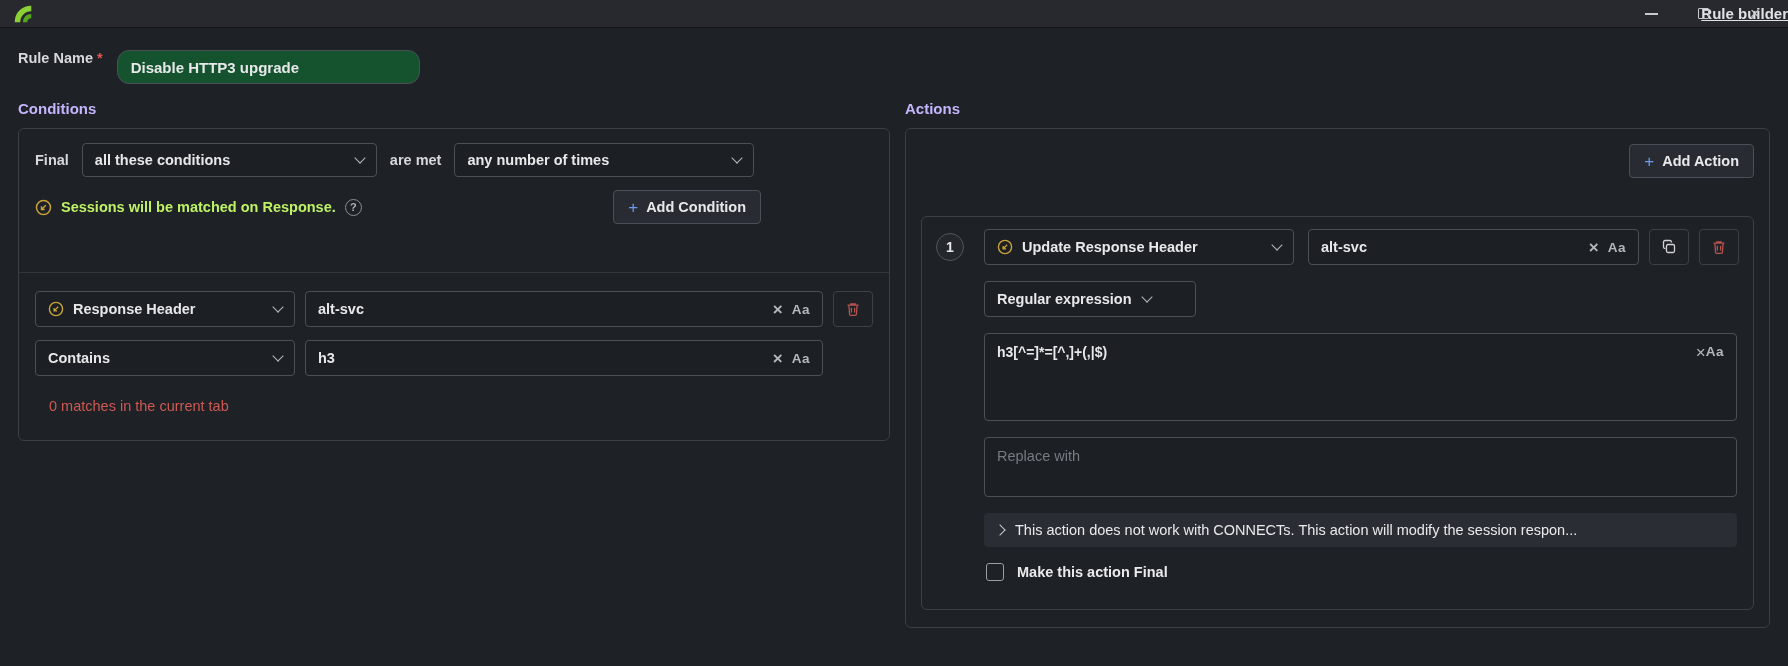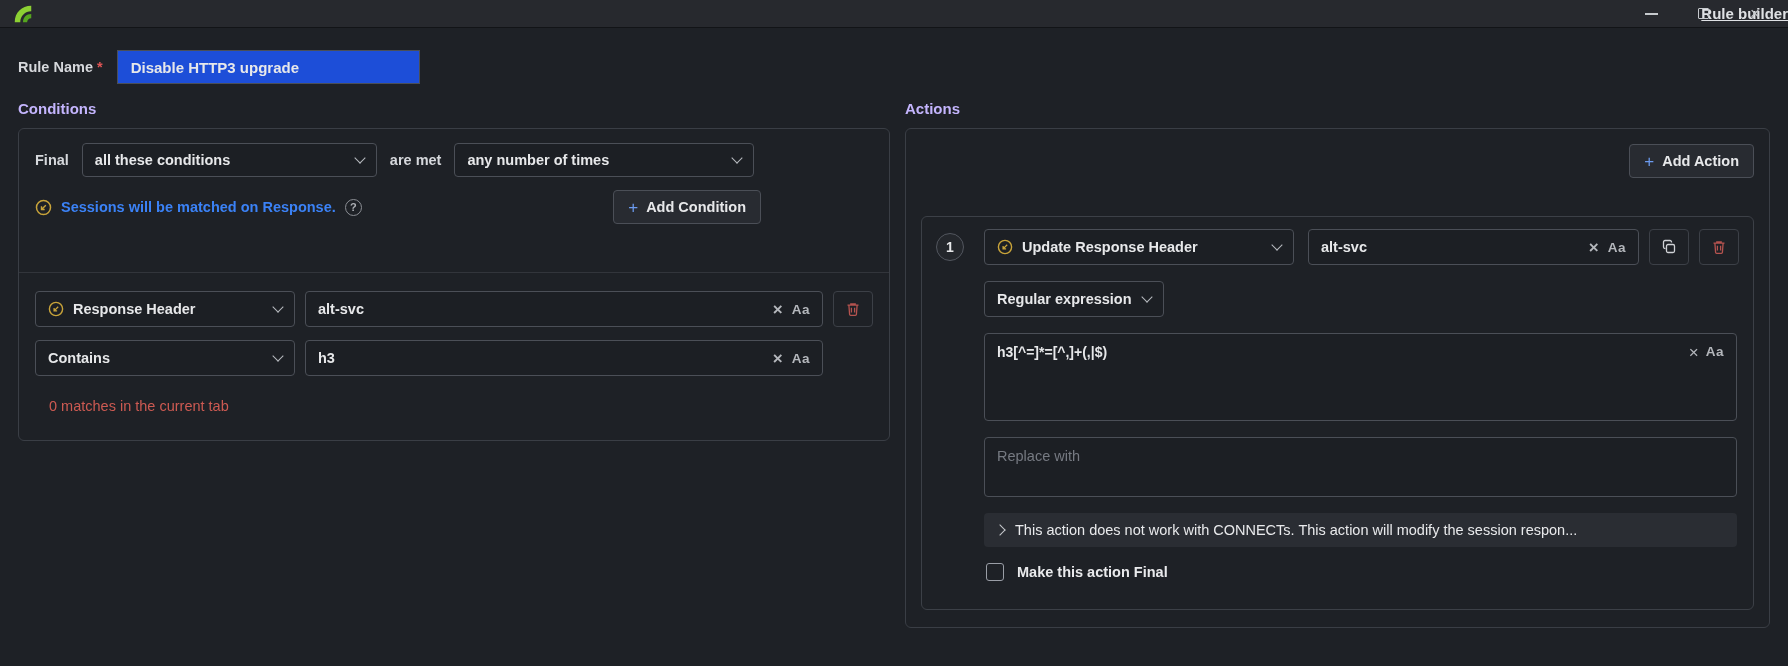--- a/index.html
+++ b/index.html
@@ -61,43 +61,43 @@
     align-items:center; justify-content:center; cursor:pointer;
   }
   .resp-icon { color:#c9a43a; display:flex; flex:none; }
   .help-circle {
     width:17px; height:17px; border:1.2px solid #8b8e94; border-radius:50%;
     color:#aeb1b6; font-size:11px; font-weight:600; display:inline-flex;
     align-items:center; justify-content:center; flex:none; cursor:pointer;
   }
 
   
-  .rulename-row { display:flex; align-items:center; gap:14px; padding:0 18px; margin-top:22px; }
+  .rulename-row { display:flex; align-items:flex-start; gap:14px; padding:0 18px; margin-top:22px; }
   .rule-input {
-    width:303px; height:34px; background:#1d4ed8; border:1px solid #4b4f57;
-    border-radius:0; color:#e7e8ea; font-size:15px; font-weight:600;
+    width:303px; height:34px; background:#14532d; border:1px solid #4b4f57;
+    border-radius:12px; color:#e7e8ea; font-size:15px; font-weight:600;
     padding:0 13px; outline:none; font-family:"Liberation Sans", sans-serif;
   }
   .req { color:#e05555; }
 
   .columns { display:flex; gap:15px; padding:0 18px; margin-top:16px; }
   .col-left { width:872px; flex:none; }
   .col-right { flex:1; }
   .section-heading { font-size:15px; font-weight:700; color:#c4b5fd; margin-bottom:11px; }
   .panel { border:1px solid #3a3e45; border-radius:6px; background:#20232852; }
   .conditions-panel { height:313px; }
   .actions-panel { height:500px; padding:15px; }
 
   
   .cond-top { padding:14px 16px 48px 16px; padding-right:128px; }
   .when-row { display:flex; align-items:center; gap:13px; }
-  .w295 { width:295px; } .w300 { width:300px; } .w260 { width:260px; flex:none; } .w205 { width:180px; } .w310 { width:310px; flex:none; }
+  .w295 { width:295px; } .w300 { width:300px; } .w260 { width:260px; flex:none; } .w205 { width:212px; } .w310 { width:310px; flex:none; }
   .note-row { display:flex; align-items:center; justify-content:space-between; margin-top:13px; }
   .note-left { display:flex; align-items:center; gap:9px; }
-  .note-text { font-size:14.5px; font-weight:600; color:#3b82f6; }
+  .note-text { font-size:14.5px; font-weight:600; color:#bef264; }
   .divider { height:1px; background:#32353b; }
   .cond-rows { padding:18px 16px 0 16px; }
   .cond-row { display:flex; align-items:center; gap:10px; margin-bottom:13px; }
   .cond-row .input-wrap { flex:1; height:36px; }
   .cond-row .select { height:36px; }
   .spacer40 { width:40px; flex:none; }
   .error-text { color:#cd5a52; font-size:14.5px; margin-top:22px; margin-left:14px; }
 
   
   .actions-toolbar { display:flex; justify-content:flex-end; }
@@ -111,21 +111,21 @@
     background:#24272c; display:flex; align-items:center; justify-content:center;
     font-size:14px; font-weight:600; flex:none;
   }
   .action-row1 .select { height:36px; margin-left:20px; }
   .action-row1 .input-wrap { flex:1; height:36px; margin-left:14px; }
   .action-row1 .icon-btn { margin-left:10px; }
   .action-sub { margin-left:48px; margin-right:2px; }
   .action-sub .select { height:36px; margin-top:16px; }
   .textarea-wrap {
     border:1px solid #4b4f57; border-radius:4px; background:#1c1f24;
-    display:flex; align-items:flex-start; gap:7px; padding:10px 12px;
+    display:flex; align-items:flex-start; gap:0; padding:10px 12px;
     margin-top:16px;
   }
   .pattern-box { height:88px; }
   .pattern-text { flex:1; font-size:14px; font-weight:600; color:#e7e8ea; }
   .replace-box { height:60px; }
   .placeholder { color:#767a82; font-size:14.5px; font-weight:400; }
   .action-note {
     margin-top:16px; background:#2a2d33; border-radius:4px; height:34px;
     display:flex; align-items:center; gap:11px; padding:0 12px; cursor:pointer;
   }

